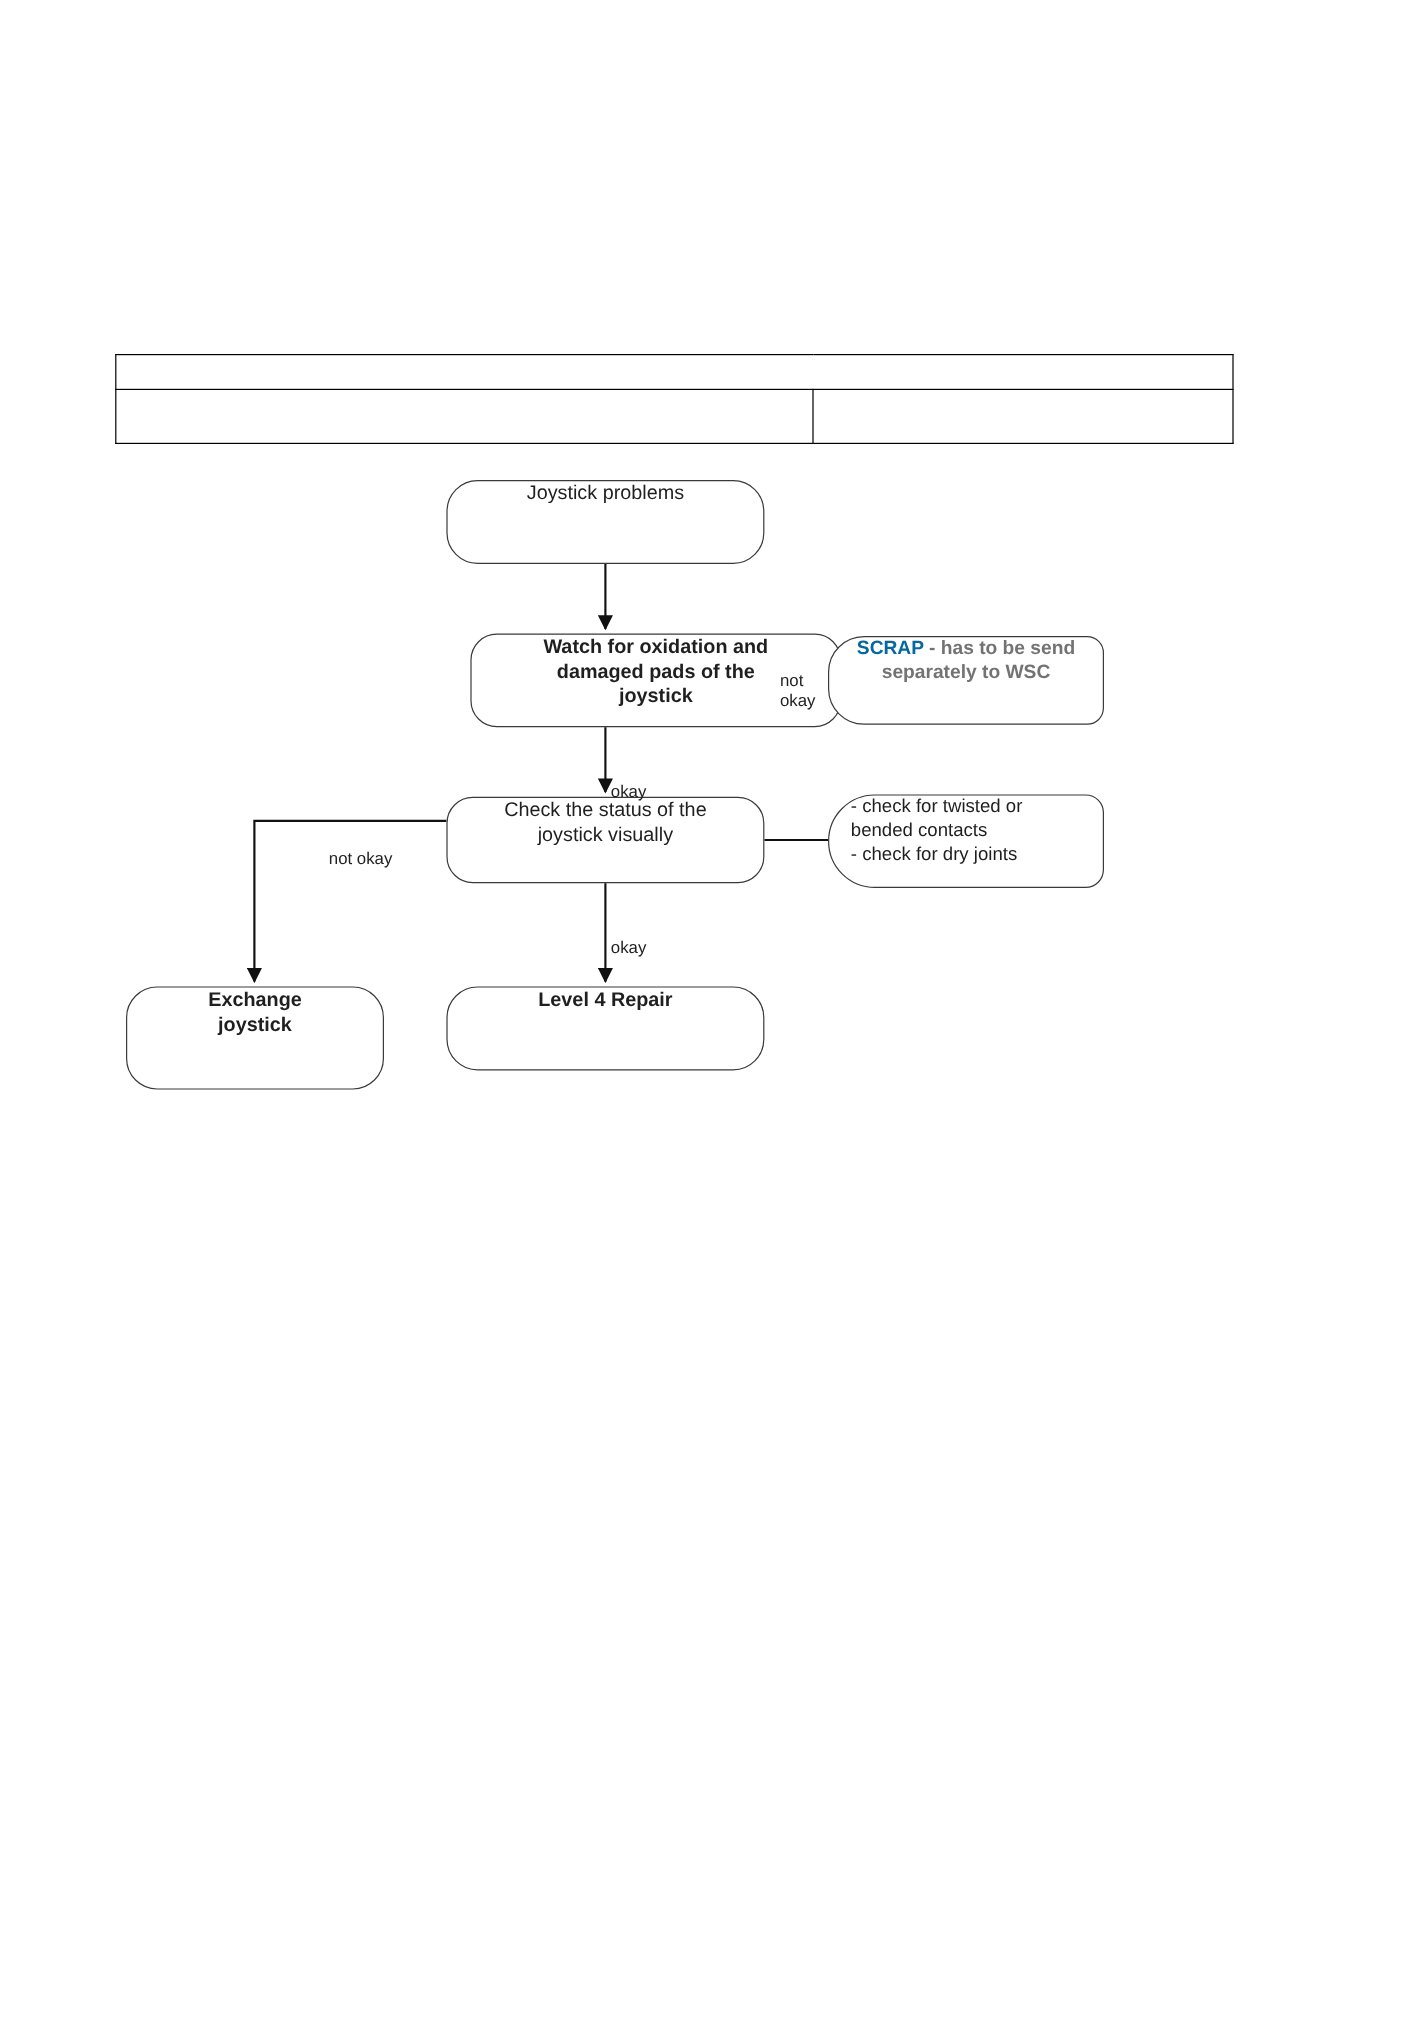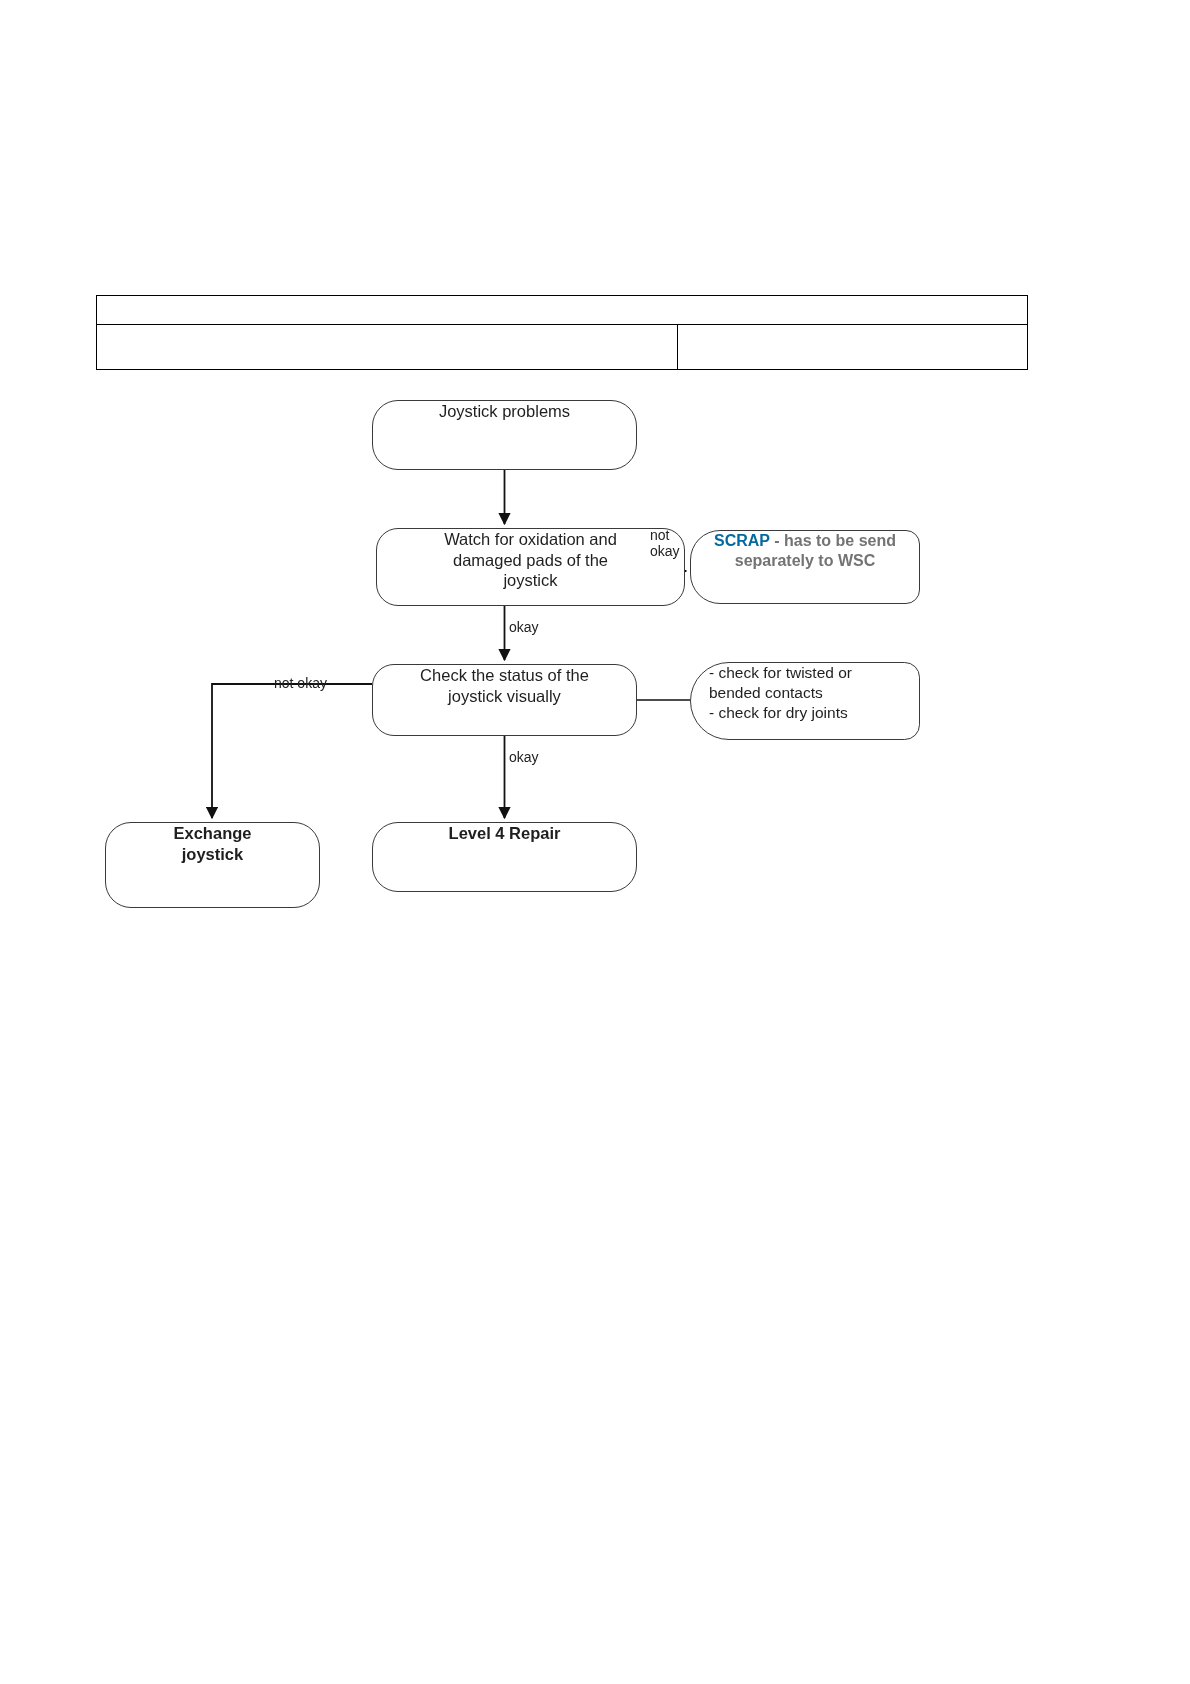--- a/index.html
+++ b/index.html
@@ -62,22 +62,22 @@
     border-radius: 26px;
     background: #ffffff;
     font-size: 16.5px;
     line-height: 1.25;
     color: #1f1f1f;
     pointer-events: auto;
   }
   .node-text { display: block; white-space: pre-line; }
 
   #node-start  { left: 372px; top: 400px; width: 265px; height: 70px; }
-  #node-watch  { left: 376px; top: 528px; width: 309px; height: 78px;
-                 border-radius: 22px; }
+  #node-watch  { left: 392px; top: 528px; width: 309px; height: 78px;
+                 border-radius: 22px; font-weight: bold; }
   #node-check  { left: 372px; top: 664px; width: 265px; height: 72px;
                  border-radius: 22px; }
   #node-exchange { left: 105px; top: 822px; width: 215px; height: 86px;
                  font-weight: bold; font-size: 16.5px; }
   #node-level2 { left: 372px; top: 822px; width: 265px; height: 70px;
                  font-weight: bold; font-size: 16.5px; }
 
   
   #node-scrap {
     left: 690px; top: 530px; width: 230px; height: 74px;
@@ -101,20 +101,21 @@
   }
 
   
   .edge-label {
     position: absolute;
     font-size: 14px;
     color: #222222;
     line-height: 1.15;
     white-space: pre-line;
     pointer-events: auto;
+    margin-top: 32px;
   }
   #lbl-notokay-1 { left: 650px; top: 527px; text-align: left; }
   #lbl-okay-1    { left: 509px; top: 619px; }
   #lbl-notokay-2 { left: 274px; top: 675px; }
   #lbl-okay-2    { left: 509px; top: 749px; }
 </style>
 </head>
 <body>
 
 <table class="doc-table">

